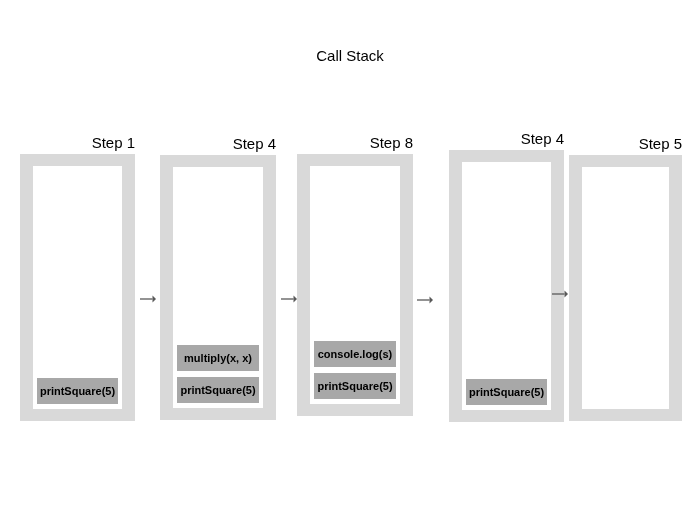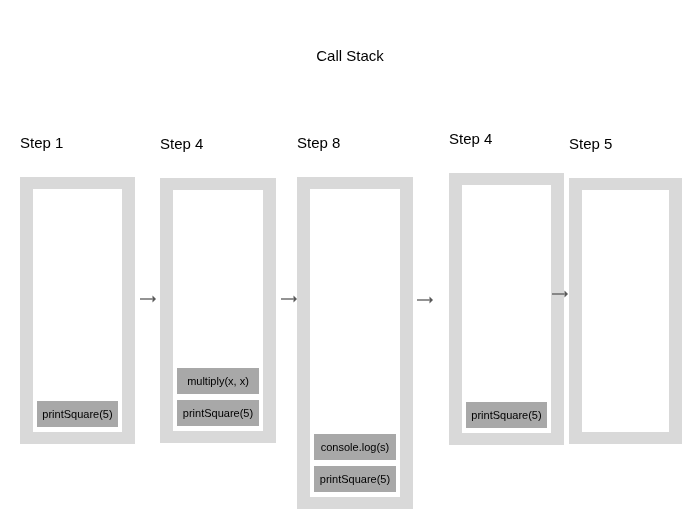--- a/index.html
+++ b/index.html
@@ -18,47 +18,48 @@
     font-family:"Liberation Sans", sans-serif;
     color:var(--text);
     overflow:hidden;
   }
   .title{
     position:absolute;top:47px;left:0;right:0;
     text-align:center;font-size:15px;line-height:18px;
   }
   .step{position:absolute;}
   .step-label{
-    text-align:left;font-size:15px;line-height:16px;height:16px;
-    margin-bottom:26px;white-space:nowrap;
+    text-align:right;font-size:15px;line-height:16px;height:16px;
+    margin-bottom:3px;white-space:nowrap;
   }
   .stack{
     background:var(--container-fill);
     box-sizing:border-box;
     padding:12px 13px;
     width:100%;
+    font-weight:bold;
   }
   .well{
     background:var(--inner-fill);
     width:100%;height:100%;
     box-sizing:border-box;
     display:flex;flex-direction:column;justify-content:flex-end;
     gap:6px;
     padding:5px 4px;
   }
   .frame{
     background:var(--frame-fill);
     height:26px;min-height:26px;
     display:flex;align-items:center;justify-content:center;
     font-size:11px;line-height:13px;
     white-space:nowrap;
   }
   .s1{left:20px;top:135px;width:115px;}  .s1 .stack{height:267px;}
   .s2{left:160px;top:136px;width:116px;} .s2 .stack{height:265px;}
-  .s3{left:297px;top:135px;width:116px;} .s3 .stack{height:332px;}
+  .s3{left:297px;top:135px;width:116px;} .s3 .stack{height:262px;}
   .s4{left:433px;top:131px;width:115px;padding-left:16px;} .s4 .stack{height:272px;}
   .s5{left:569px;top:136px;width:113px;} .s5 .stack{height:266px;}
   .arrow{
     position:absolute;width:16px;height:12px;
     color:var(--arrow);
     display:flex;align-items:center;justify-content:center;
   }
   .a1{left:140px;top:293px;}
   .a2{left:281px;top:293px;}
   .a3{left:417px;top:294px;}

